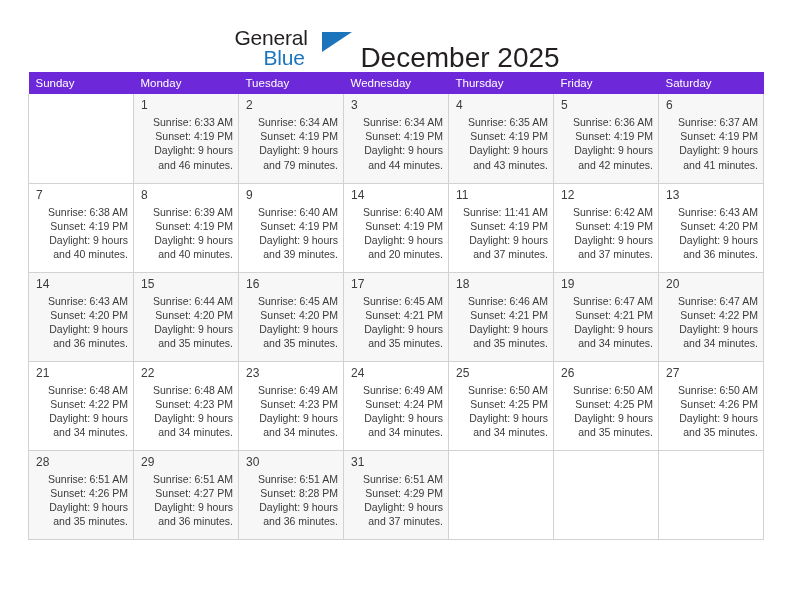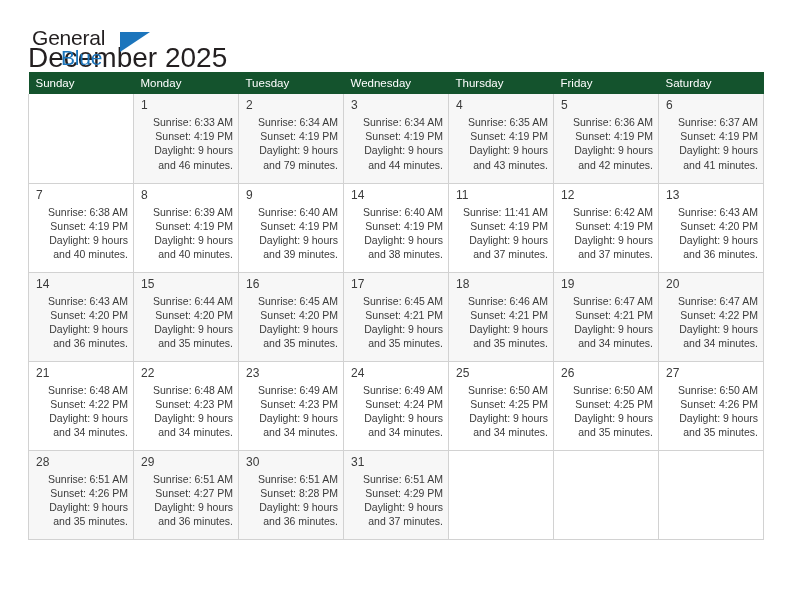--- a/index.html
+++ b/index.html
@@ -19,25 +19,24 @@
     width: 792px;
     height: 612px;
     box-sizing: border-box;
     padding: 0 28px;
   }
 
   
   .header {
     display: flex;
     align-items: flex-start;
-    justify-content: space-between;
+    justify-content: center;
     padding-top: 26px;
     height: 72px;
     box-sizing: border-box;
-    flex-direction: column;
   }
   .logo {
     position: relative;
     width: 130px;
     height: 48px;
   }
   .logo-general {
     position: absolute;
     left: 4px;
     top: 0px;
@@ -84,21 +83,21 @@
     white-space: nowrap;
   }
 
   
   .calendar {
     width: 736px;
     border-collapse: collapse;
     table-layout: fixed;
   }
   .calendar th {
-    background: #14532d;
+    background: #6d28d9;
     color: #ffffff;
     font-size: 11.5px;
     font-weight: normal;
     text-align: left;
     padding: 5px 0 5px 7px;
     height: 20px;
     box-sizing: border-box;
     border: none;
   }
   .calendar td {
@@ -247,21 +246,21 @@
               <div>Daylight: 9 hours</div>
               <div>and 39 minutes.</div>
             </div>
           </td>
           <td>
             <div class="daynum">14</div>
             <div class="details">
               <div>Sunrise: 6:40 AM</div>
               <div>Sunset: 4:19 PM</div>
               <div>Daylight: 9 hours</div>
-              <div>and 38 minutes.</div>
+              <div>and 20 minutes.</div>
             </div>
           </td>
           <td>
             <div class="daynum">11</div>
             <div class="details">
               <div>Sunrise: 11:41 AM</div>
               <div>Sunset: 4:19 PM</div>
               <div>Daylight: 9 hours</div>
               <div>and 37 minutes.</div>
             </div>

